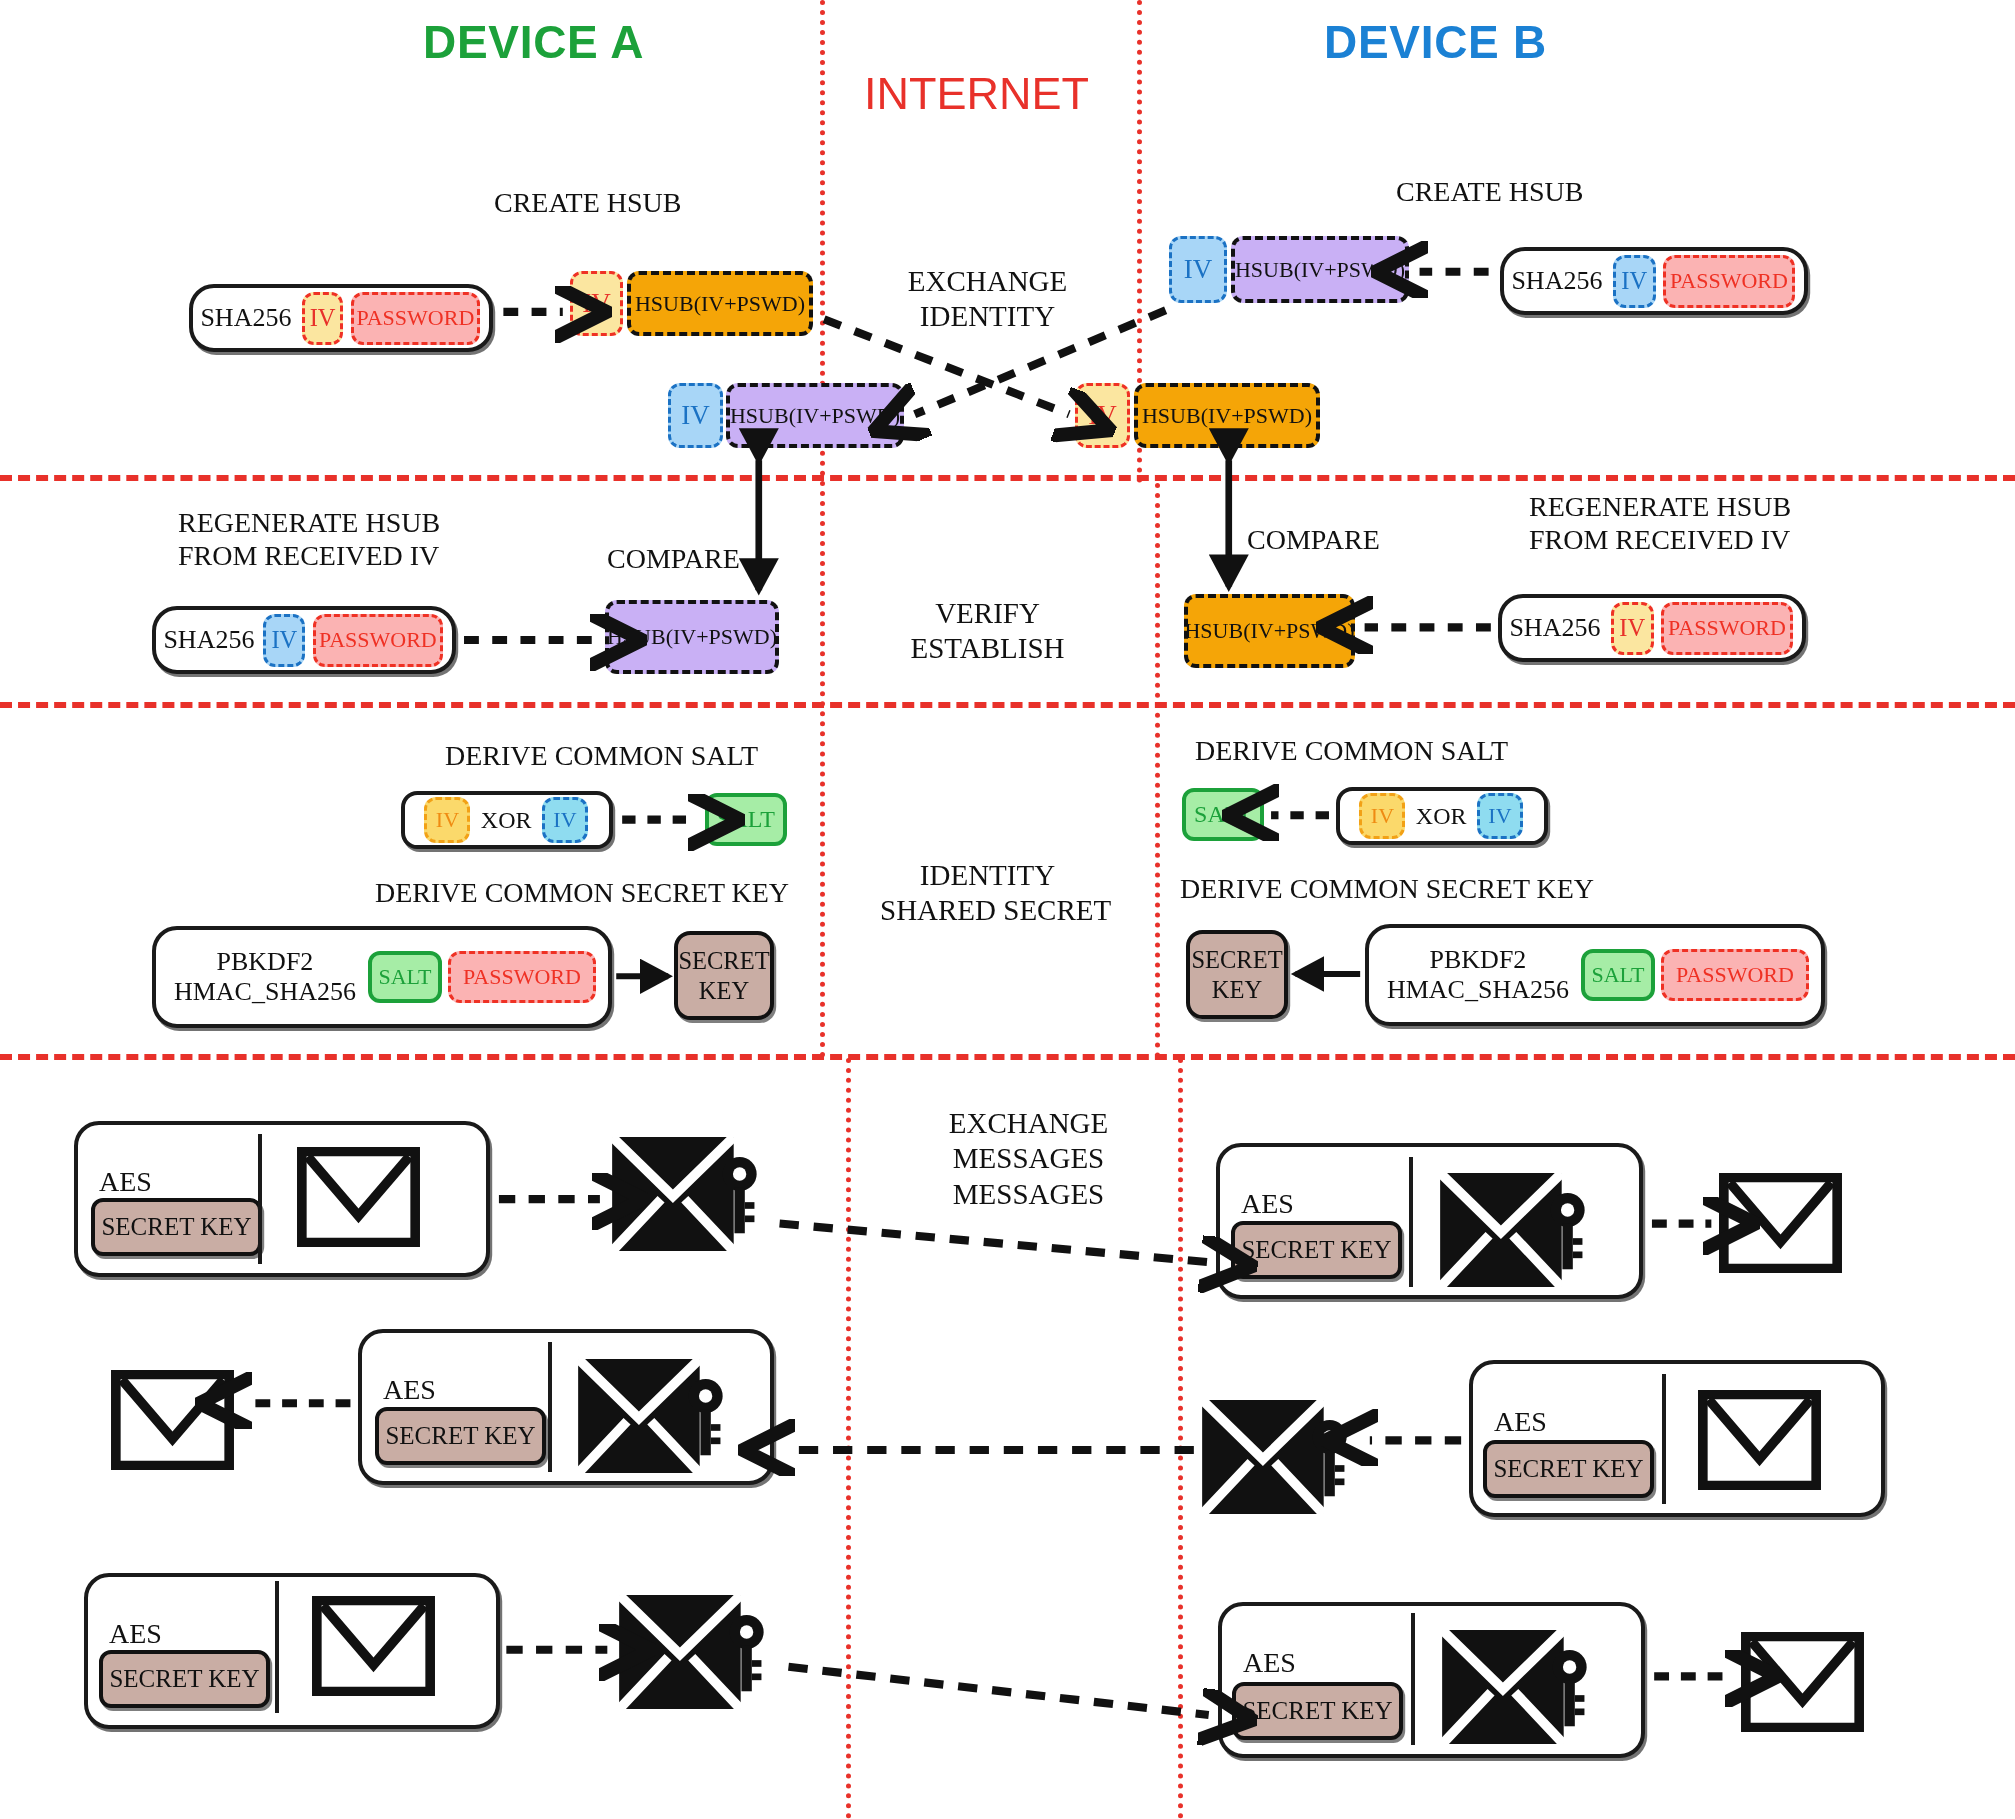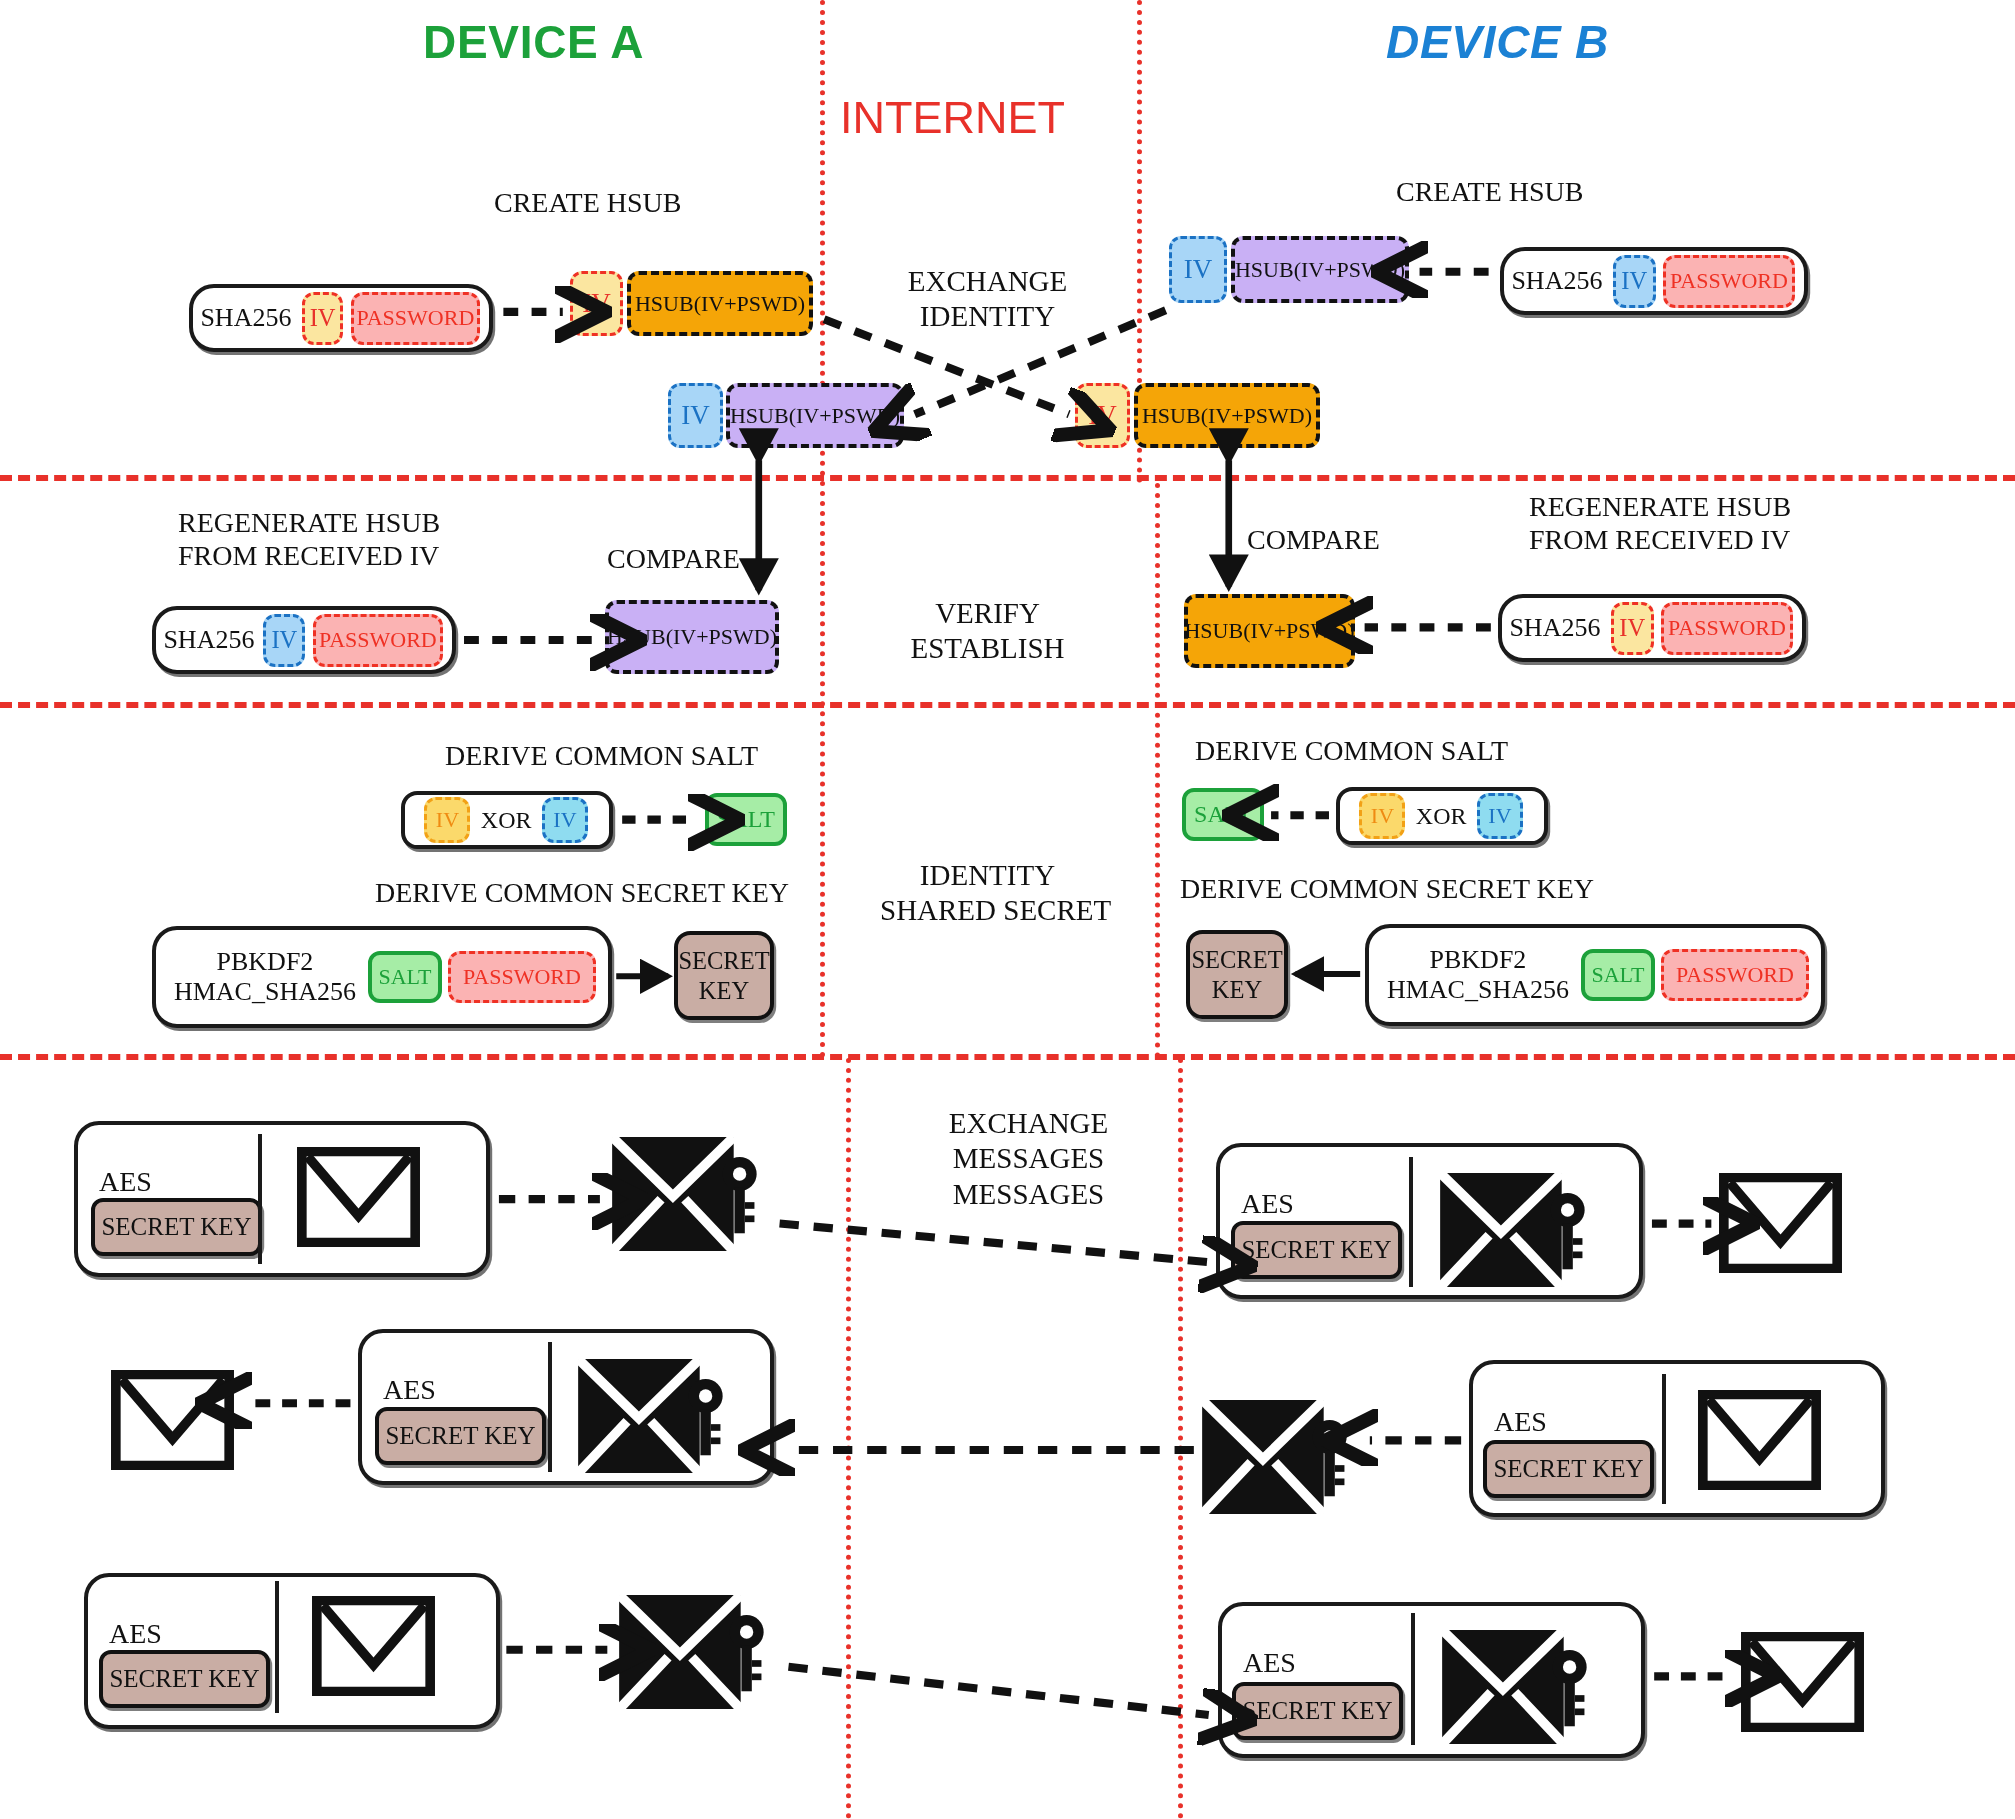--- a/index.html
+++ b/index.html
@@ -60,22 +60,22 @@
   <div class="vdiv" style="left:1137px;top:0;height:483px;"></div>
   <div class="vdiv" style="left:1155px;top:483px;height:575px;"></div>
   <div class="vdiv" style="left:846px;top:1058px;height:761px;"></div>
   <div class="vdiv" style="left:1178px;top:1058px;height:761px;"></div>
 
   <div class="hdiv" style="top:475px;"></div>
   <div class="hdiv" style="top:702px;"></div>
   <div class="hdiv" style="top:1054px;"></div>
 
   <div class="devtitle devA" style="left:423px;top:15px;">DEVICE A</div>
-  <div class="netlabel" style="left:840px;top:68px;margin-top:24px;">INTERNET</div>
-  <div class="devtitle devB" style="left:1386px;top:15px;font-style:italic;">DEVICE B</div>
+  <div class="netlabel" style="left:864px;top:68px;">INTERNET</div>
+  <div class="devtitle devB" style="left:1324px;top:15px;">DEVICE B</div>
 
   <div class="steplabel" style="left:494px;top:186px;">CREATE HSUB</div>
   <div class="steplabel" style="left:1396px;top:175px;">CREATE HSUB</div>
 
   <div class="centerlabel" style="left:891px;top:264px;width:193px;">
     <div>EXCHANGE</div>
     <div>IDENTITY</div>
   </div>
 
   <div class="chip outer" style="left:189px;top:284px;width:304px;height:68px;">

